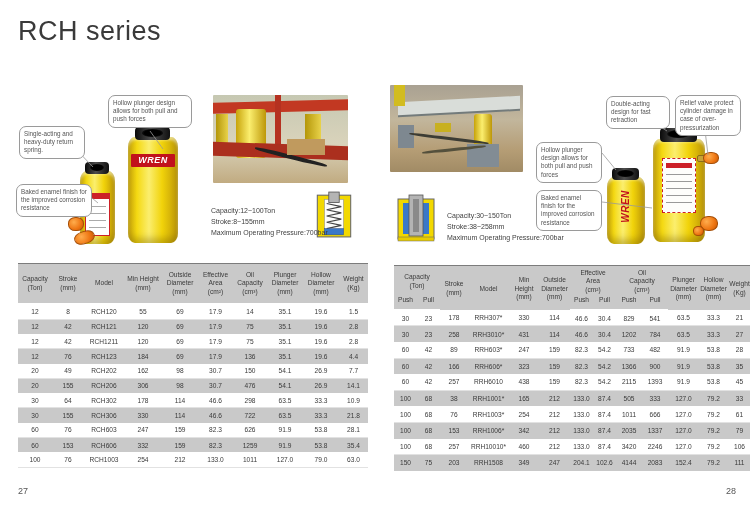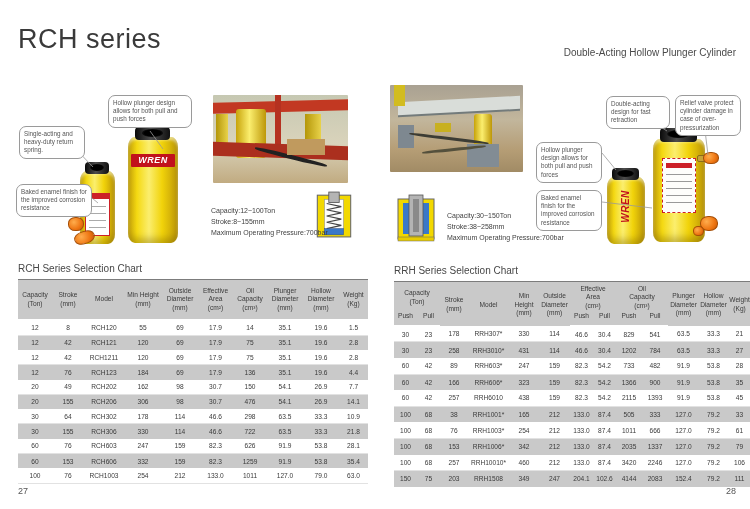--- a/index.html
+++ b/index.html
@@ -64,21 +64,21 @@
   .chart-table tbody tr:nth-child(even) td { background:#c9c9c9; }
   .chart-table tbody tr:nth-child(odd) td { border-bottom:1px solid #e2e2e2; }
 
   .page-num { position:absolute; font-size:9px; color:#555; z-index:5; }
 </style>
 </head>
 <body>
 
 <div id="page">
 
-  <div class="series-title" style="left:18px; top:24px;">RCH series</div>
+  <div class="series-title" style="left:18px; top:16px;">RCH series</div>
 
   <div class="callout" style="left:108px; top:95px; width:84px;">Hollow plunger design allows for both pull and push forces</div>
   <div class="callout" style="left:19px; top:126px; width:66px;">Single-acting and heavy-duty return spring.</div>
   <div class="callout" style="left:16px; top:184px; width:76px;">Baked enamel finish for the improved corrosion resistance</div>
 
   <div class="cyl" style="left:80px; top:171px; width:35px; height:73px;"></div>
   <div class="collar" style="left:85px; top:162px; width:24px; height:12px;"></div>
   <div class="mini-label" style="left:85px; top:193px; width:25px; height:43px;">
     <div class="band"></div>
     <div class="ln" style="top:12px;"></div>
@@ -111,21 +111,20 @@
     <path d="M10 12 L24 15 L10 18 L24 21 L10 24 L24 27 L10 30 L24 33 L10 36" stroke="#444" fill="none" stroke-width="1.1"></path>
     <rect x="8" y="36" width="18" height="6" fill="#3a78c8" stroke="#2a4d86" stroke-width="0.5"></rect>
   </svg>
   <div class="spec-block" style="left:211px; top:205px;">
       <div>Capacity:12~100Ton</div>
       <div>Stroke:8~155mm</div>
       <div>Maximum Operating Pressure:700bar</div>
     </div>
 
   <div class="table-wrap" style="left:18px; top:263px; width:350px;">
-    <div class="section-title">RCH Series Selection Chart</div>
     <table class="chart-table rch-table">
       <colgroup>
         <col style="width:34px">
           <col style="width:32px">
           <col style="width:40px">
           <col style="width:38px">
           <col style="width:36px">
         <col style="width:35px">
           <col style="width:34px">
           <col style="width:36px">
@@ -292,21 +291,20 @@
             <td>127.0</td>
             <td>79.0</td>
             <td>63.0</td>
           </tr>
         </tbody>
     </table>
   </div>
 
   <div class="page-num" style="left:18px; top:486px;">27</div>
 
-  <div class="series-sub" style="right:14px; top:47px; text-align:right;">Double-Acting Hollow Plunger Cylinder</div>
 
   <div class="photo photo2" style="left:390px; top:85px; width:133px; height:87px;">
     <div style="left:6%; top:16%; width:92%; height:15%; background:#d9ddd9; transform:skewY(-3deg); box-shadow:0 2px 0 #737b7b;"></div>
     <div style="left:3%; top:0; width:8%; height:24%; background:#d2bc20;"></div>
     <div style="left:63%; top:33%; width:14%; height:38%; background:linear-gradient(90deg,#c7a309,#fbee6e 45%,#bd9708); border-radius:3px;"></div>
     <div style="left:58%; top:68%; width:24%; height:26%; background:#828c94;"></div>
     <div style="left:6%; top:46%; width:12%; height:26%; background:#7e8890;"></div>
     <div style="left:14%; top:60%; width:60%; height:3%; background:#3c3c34; border-radius:40%; transform:rotate(7deg);"></div>
     <div style="left:24%; top:72%; width:48%; height:3%; background:#54503c; border-radius:40%; transform:rotate(-6deg);"></div>
     <div style="left:34%; top:44%; width:12%; height:10%; background:#c8b020;"></div>
@@ -344,21 +342,20 @@
     <rect x="17" y="6" width="6" height="33" fill="#8a8a8a"></rect>
     <rect x="2" y="44" width="36" height="4" fill="#e8cc00" stroke="#666" stroke-width="0.5"></rect>
   </svg>
   <div class="spec-block" style="left:447px; top:210px;">
       <div>Capacity:30~150Ton</div>
       <div>Stroke:38~258mm</div>
       <div>Maximum Operating Pressure:700bar</div>
     </div>
 
   <div class="table-wrap" style="left:394px; top:265px; width:346px;">
-    <div class="section-title">RRH Series Selection Chart</div>
     <table class="chart-table rrh-table">
       <colgroup>
         <col style="width:23px">
           <col style="width:23px">
           <col style="width:28px">
           <col style="width:41px">
           <col style="width:30px">
         <col style="width:31px">
           <col style="width:23px">
           <col style="width:23px">

